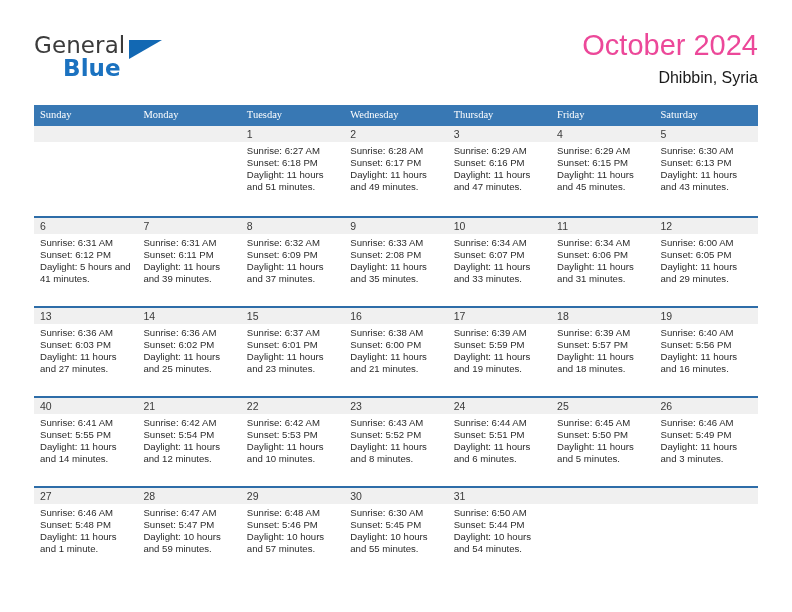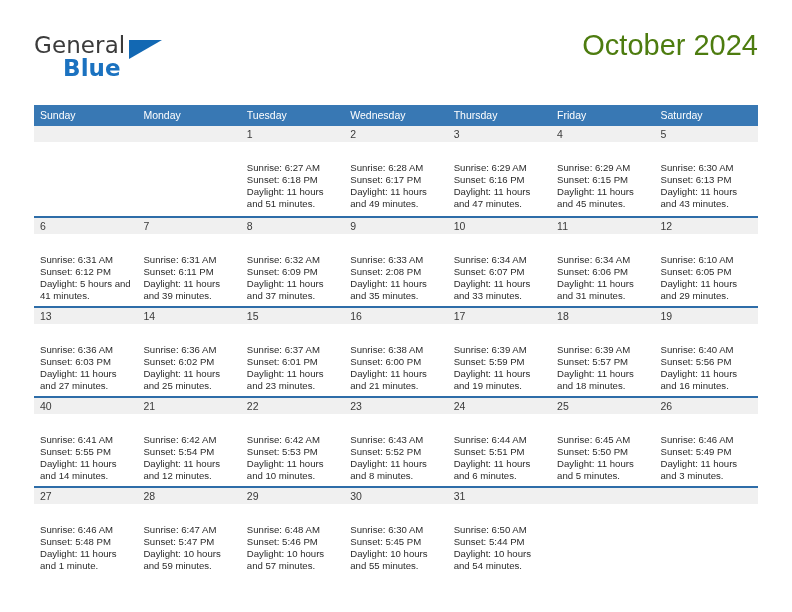--- a/index.html
+++ b/index.html
@@ -67,21 +67,21 @@
   }
 
   .title-block {
     position: absolute;
     right: 0;
     top: -4px;
     text-align: right;
   }
   .cal-title {
     font-size: 29px;
-    color: #4d7c0f;
+    color: #ec4899;
     font-weight: 400;
     line-height: 38px;
     white-space: nowrap;
   }
   .cal-subtitle {
     font-size: 16px;
     color: #1a1a1a;
     font-weight: 400;
     line-height: 22px;
     margin-top: 3px;
@@ -100,20 +100,21 @@
   .calendar th {
     background: #3878b4;
     color: #ffffff;
     font-size: 10.5px;
     font-weight: 400;
     text-align: left;
     padding: 4px 0 5px 6px;
     height: 12px;
     line-height: 12px;
     border: none;
+    font-family: Liberation Serif, serif;
   }
   .calendar td {
     vertical-align: top;
     padding: 0;
     border: none;
     width: 103.4px;
   }
   .daycell {
     position: relative;
     height: 90px;
@@ -130,21 +131,21 @@
     line-height: 16px;
     padding-left: 6px;
     font-size: 10.5px;
     color: #3a3a3a;
     box-sizing: border-box;
   }
   .daycell.empty .datenum-band {
     background: #f0f0f0;
   }
   .daycell .details {
-    padding: 20px 6px 0 6px;
+    padding: 3px 6px 0 6px;
     font-size: 9.6px;
     line-height: 12.1px;
     color: #2b2b2b;
   }
   .details div {
     white-space: nowrap;
   }
   .details .daylight {
     white-space: normal;
   }
@@ -157,20 +158,21 @@
   <div class="header">
 
     <div class="brand">
       <span class="brand-general">General</span>
       <span class="brand-triangle"></span>
       <span class="brand-blue">Blue</span>
     </div>
 
     <div class="title-block">
       <div class="cal-title">October 2024</div>
+      <div class="cal-subtitle">Dhibbin, Syria</div>
     </div>
 
   </div>
 
   <table class="calendar">
     <thead>
       <tr>
         <th>Sunday</th>
         <th>Monday</th>
         <th>Tuesday</th>
@@ -301,21 +303,21 @@
                 <div>Sunrise: 6:34 AM</div>
                 <div>Sunset: 6:06 PM</div>
                 <div class="daylight">Daylight: 11 hours and 31 minutes.</div>
               </div>
             </div>
           </td>
           <td>
             <div class="daycell">
               <div class="datenum-band">12</div>
               <div class="details">
-                <div>Sunrise: 6:10 AM</div>
+                <div>Sunrise: 6:00 AM</div>
                 <div>Sunset: 6:05 PM</div>
                 <div class="daylight">Daylight: 11 hours and 29 minutes.</div>
               </div>
             </div>
           </td>
         </tr>
         <tr class="week">
           <td>
             <div class="daycell">
               <div class="datenum-band">13</div>

